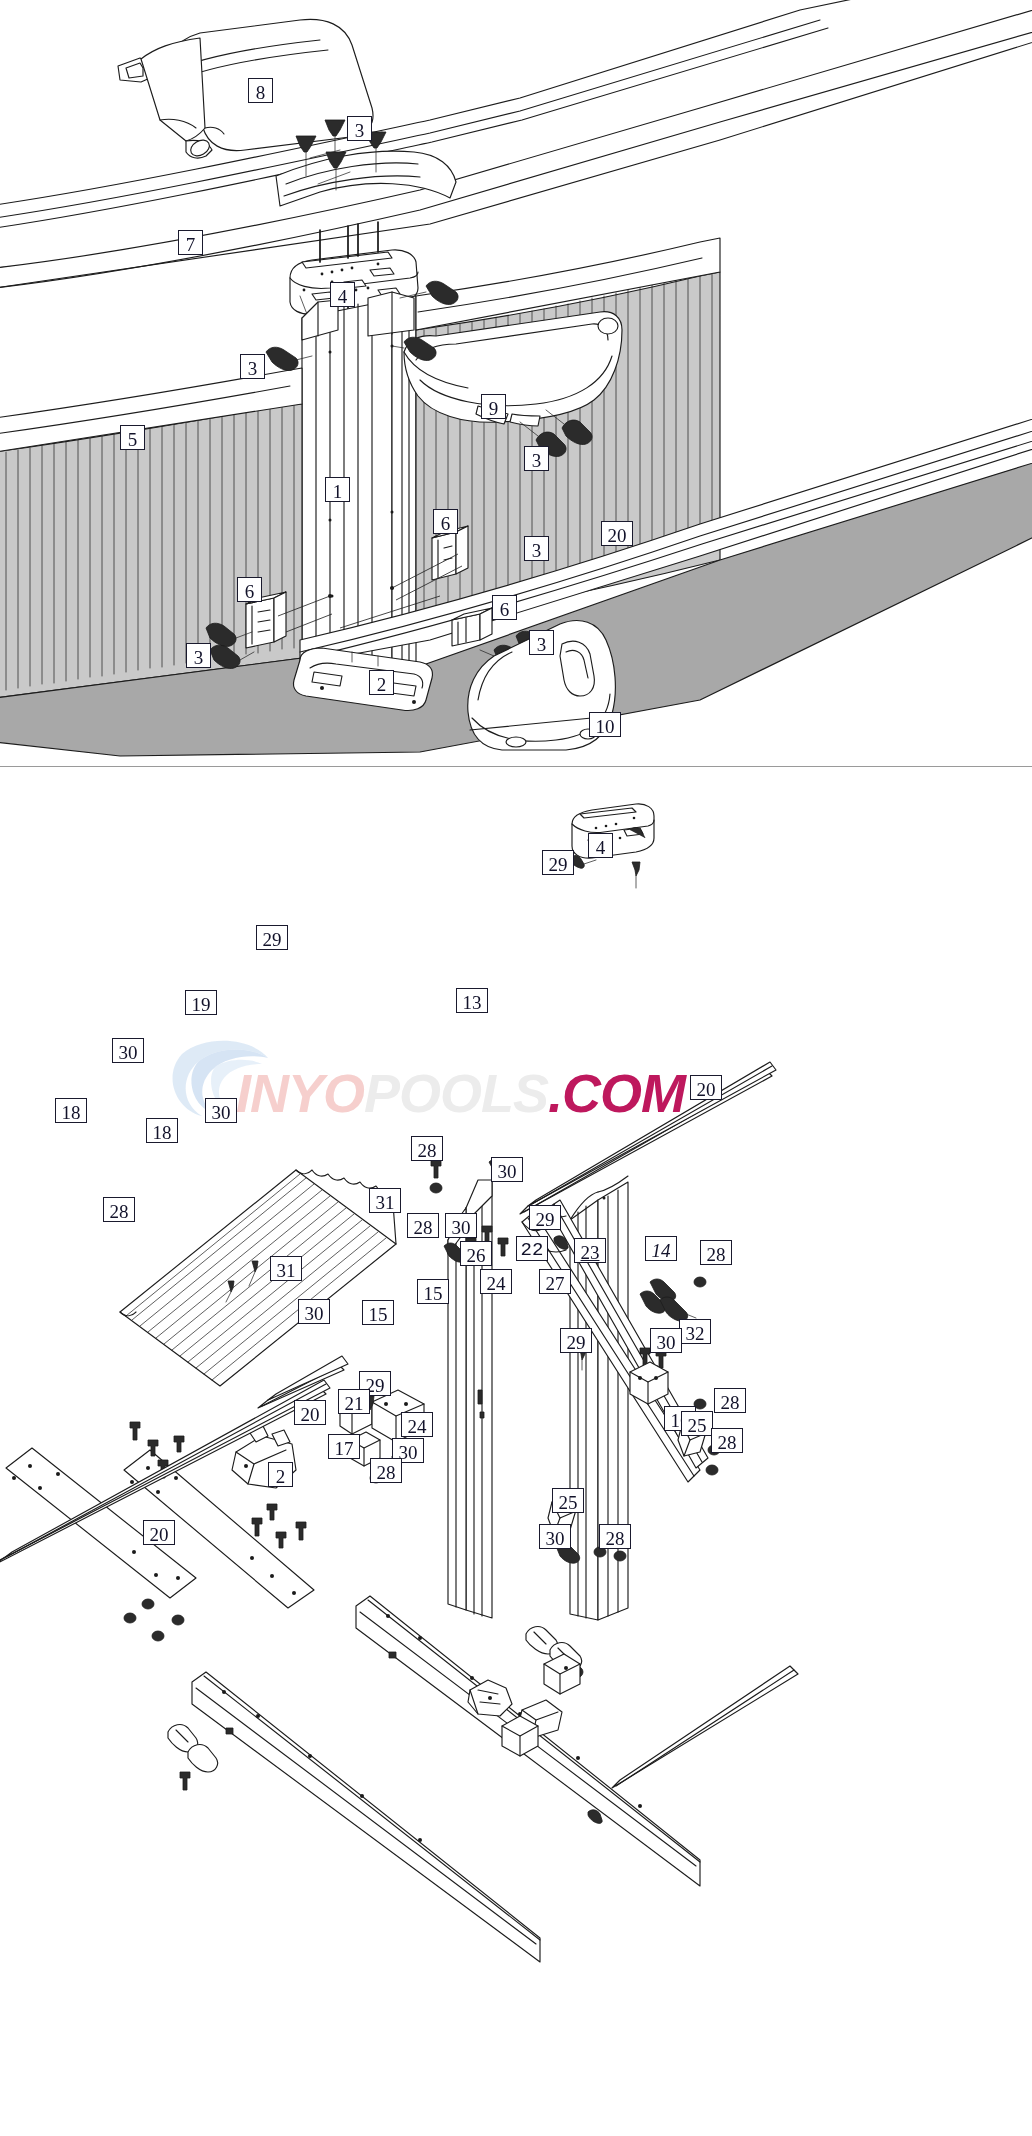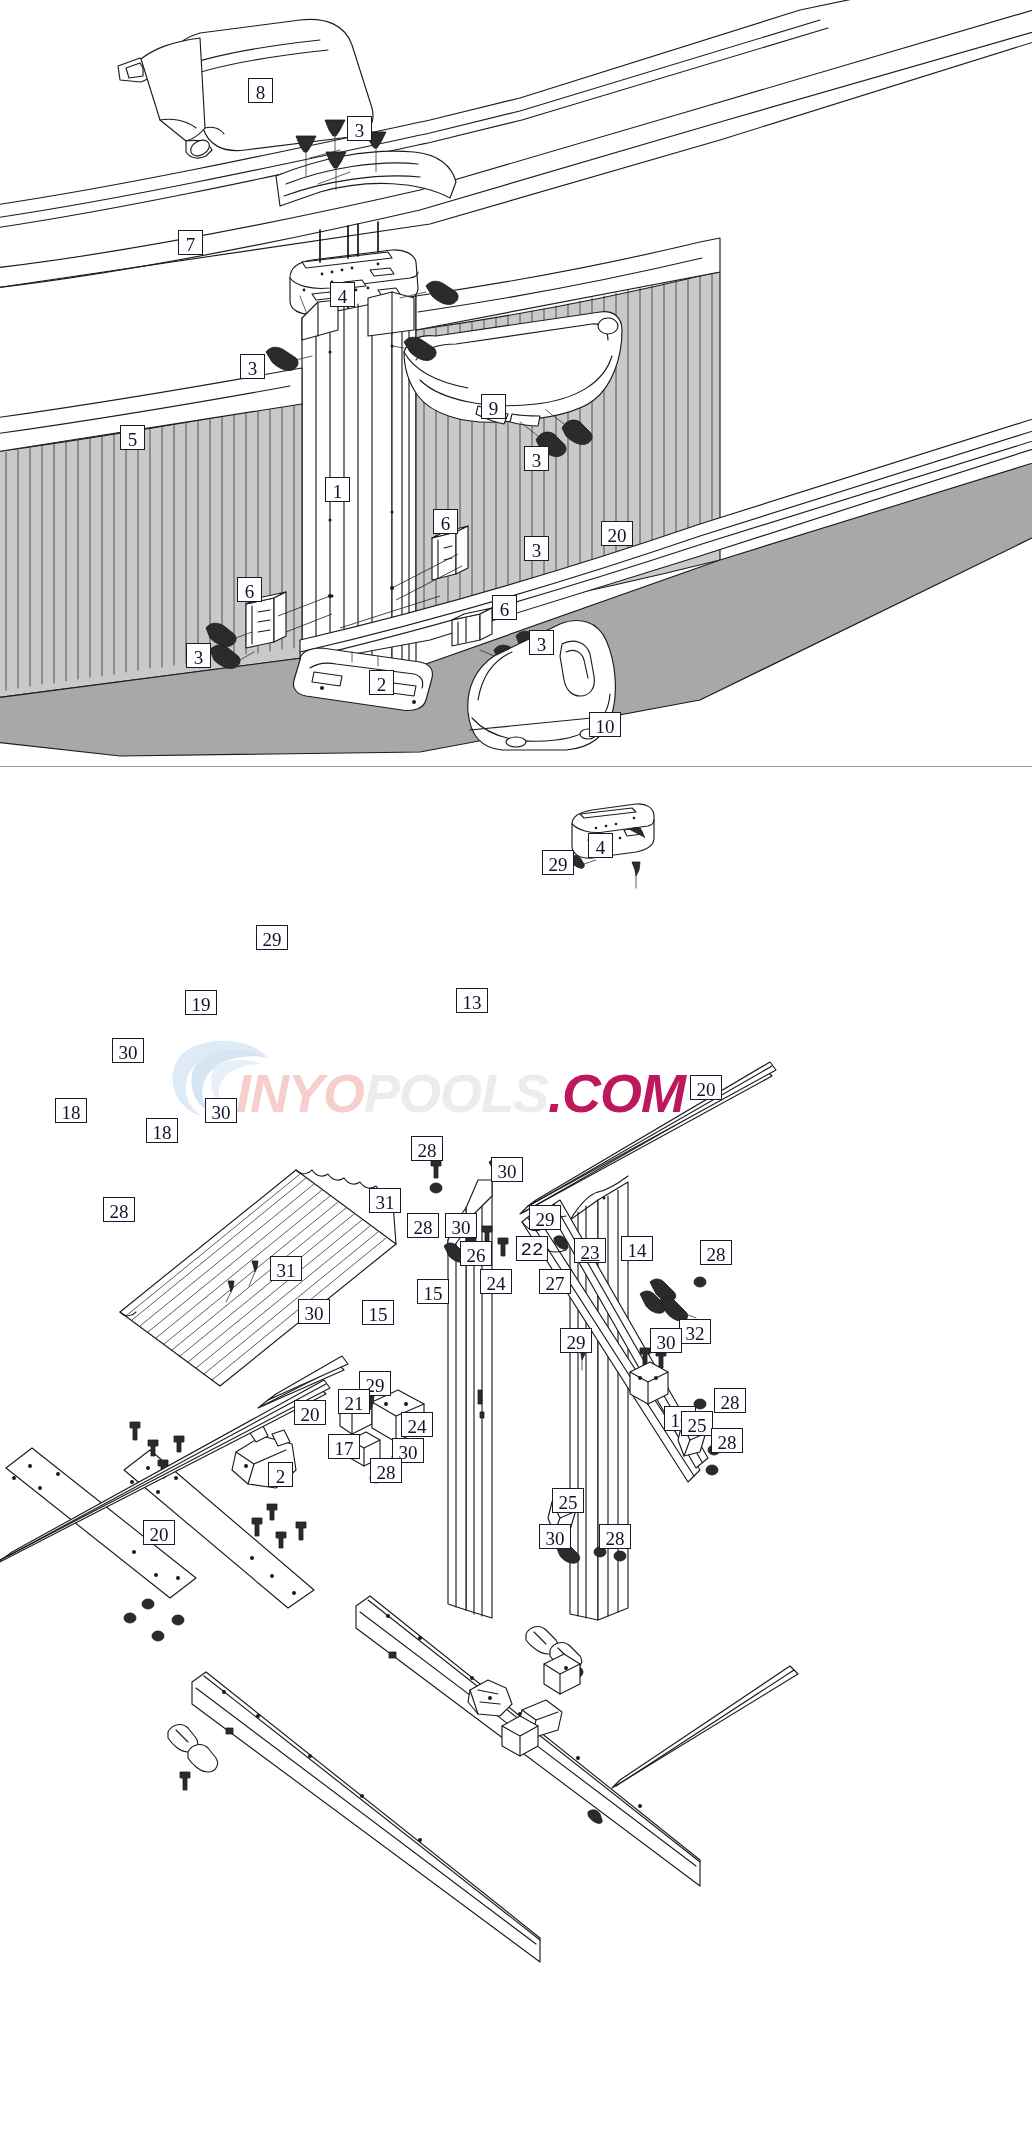--- a/index.html
+++ b/index.html
@@ -687,21 +687,21 @@
       <div class="callout c2" style="left: 411px; top: 1136px;">28</div>
       <div class="callout c2" style="left: 491px; top: 1157px;">30</div>
       <div class="callout c2" style="left: 103px; top: 1197px;">28</div>
       <div class="callout c2" style="left: 369px; top: 1188px;">31</div>
       <div class="callout c2" style="left: 407px; top: 1213px;">28</div>
       <div class="callout c2" style="left: 445px; top: 1213px;">30</div>
       <div class="callout c2" style="left: 529px; top: 1205px;">29</div>
       <div class="callout c2" style="left: 516px; top: 1236px; font-family: Liberation Mono, monospace;">22</div>
       <div class="callout c2" style="left: 440px; top: 1241px; margin-left: 20px;">26</div>
       <div class="callout c2" style="left: 574px; top: 1238px; text-decoration: underline;">23</div>
-      <div class="callout c2" style="left: 621px; top: 1236px;">14</div>
+      <div class="callout c2" style="left: 645px; top: 1236px; font-style: italic;">14</div>
       <div class="callout c2" style="left: 700px; top: 1240px;">28</div>
       <div class="callout c2" style="left: 539px; top: 1269px;">27</div>
       <div class="callout c2" style="left: 480px; top: 1269px;">24</div>
       <div class="callout c2" style="left: 270px; top: 1256px;">31</div>
       <div class="callout c2" style="left: 417px; top: 1279px;">15</div>
       <div class="callout c2" style="left: 679px; top: 1295px; margin-top: 24px;">32</div>
       <div class="callout c2" style="left: 298px; top: 1299px;">30</div>
       <div class="callout c2" style="left: 362px; top: 1300px;">15</div>
       <div class="callout c2" style="left: 560px; top: 1328px;">29</div>
       <div class="callout c2" style="left: 650px; top: 1328px;">30</div>

